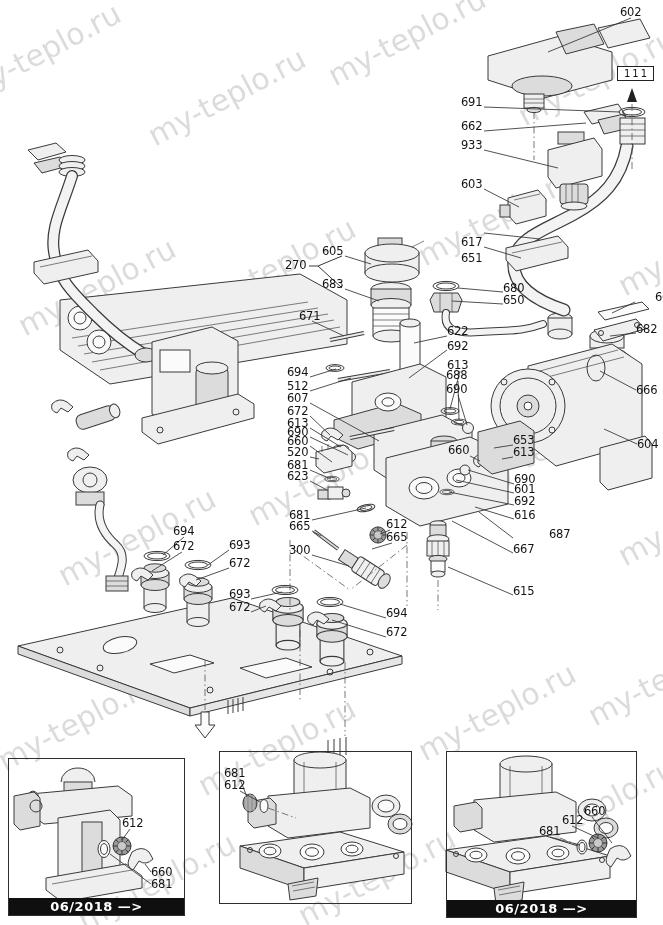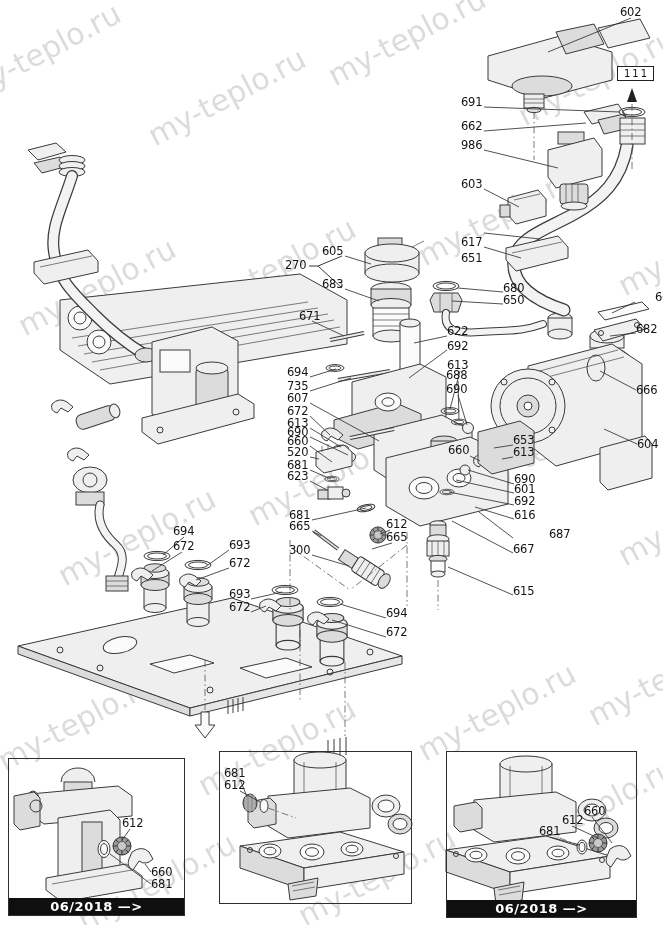--- a/index.html
+++ b/index.html
@@ -457,21 +457,21 @@
         <line x1="592" y1="817" x2="612" y2="843"></line>
         <line x1="572" y1="826" x2="598" y2="838"></line>
         <line x1="550" y1="837" x2="580" y2="845"></line>
       </g>
   </svg>
 
   <div class="callout-layer" id="callout-layer">
       <div class="callout" style="left: 620px; top: 7px;">602</div>
       <div class="callout" style="left: 461px; top: 97px;">691</div>
       <div class="callout" style="left: 461px; top: 121px;">662</div>
-      <div class="callout" style="left: 461px; top: 140px;">986</div>
+      <div class="callout" style="left: 461px; top: 140px;">933</div>
       <div class="callout" style="left: 461px; top: 179px;">603</div>
       <div class="callout" style="left: 461px; top: 223px; margin-top: 30px;">651</div>
       <div class="callout" style="left: 461px; top: 237px;">617</div>
       <div class="callout" style="left: 322px; top: 246px;">605</div>
       <div class="callout" style="left: 285px; top: 260px;">270</div>
       <div class="callout" style="left: 322px; top: 279px;">683</div>
       <div class="callout" style="left: 299px; top: 311px;">671</div>
       <div class="callout" style="left: 503px; top: 283px;">680</div>
       <div class="callout" style="left: 503px; top: 295px;">650</div>
       <div class="callout" style="left: 635px; top: 292px; margin-left: 20px;">664</div>
@@ -487,21 +487,21 @@
       <div class="callout" style="left: 637px; top: 439px;">604</div>
       <div class="callout" style="left: 448px; top: 445px;">660</div>
       <div class="callout" style="left: 514px; top: 474px;">690</div>
       <div class="callout" style="left: 514px; top: 484px;">601</div>
       <div class="callout" style="left: 514px; top: 496px;">692</div>
       <div class="callout" style="left: 514px; top: 510px;">616</div>
       <div class="callout" style="left: 513px; top: 529px; margin-left: 36px;">687</div>
       <div class="callout" style="left: 513px; top: 544px;">667</div>
       <div class="callout" style="left: 513px; top: 586px;">615</div>
       <div class="callout" style="left: 287px; top: 367px;">694</div>
-      <div class="callout" style="left: 287px; top: 381px;">735</div>
+      <div class="callout" style="left: 287px; top: 381px;">512</div>
       <div class="callout" style="left: 287px; top: 393px;">607</div>
       <div class="callout" style="left: 287px; top: 406px;">672</div>
       <div class="callout" style="left: 287px; top: 418px;">613</div>
       <div class="callout" style="left: 287px; top: 427px;">690</div>
       <div class="callout" style="left: 287px; top: 436px;">660</div>
       <div class="callout" style="left: 287px; top: 447px;">520</div>
       <div class="callout" style="left: 287px; top: 460px;">681</div>
       <div class="callout" style="left: 287px; top: 471px;">623</div>
       <div class="callout" style="left: 289px; top: 510px;">681</div>
       <div class="callout" style="left: 289px; top: 521px;">665</div>

